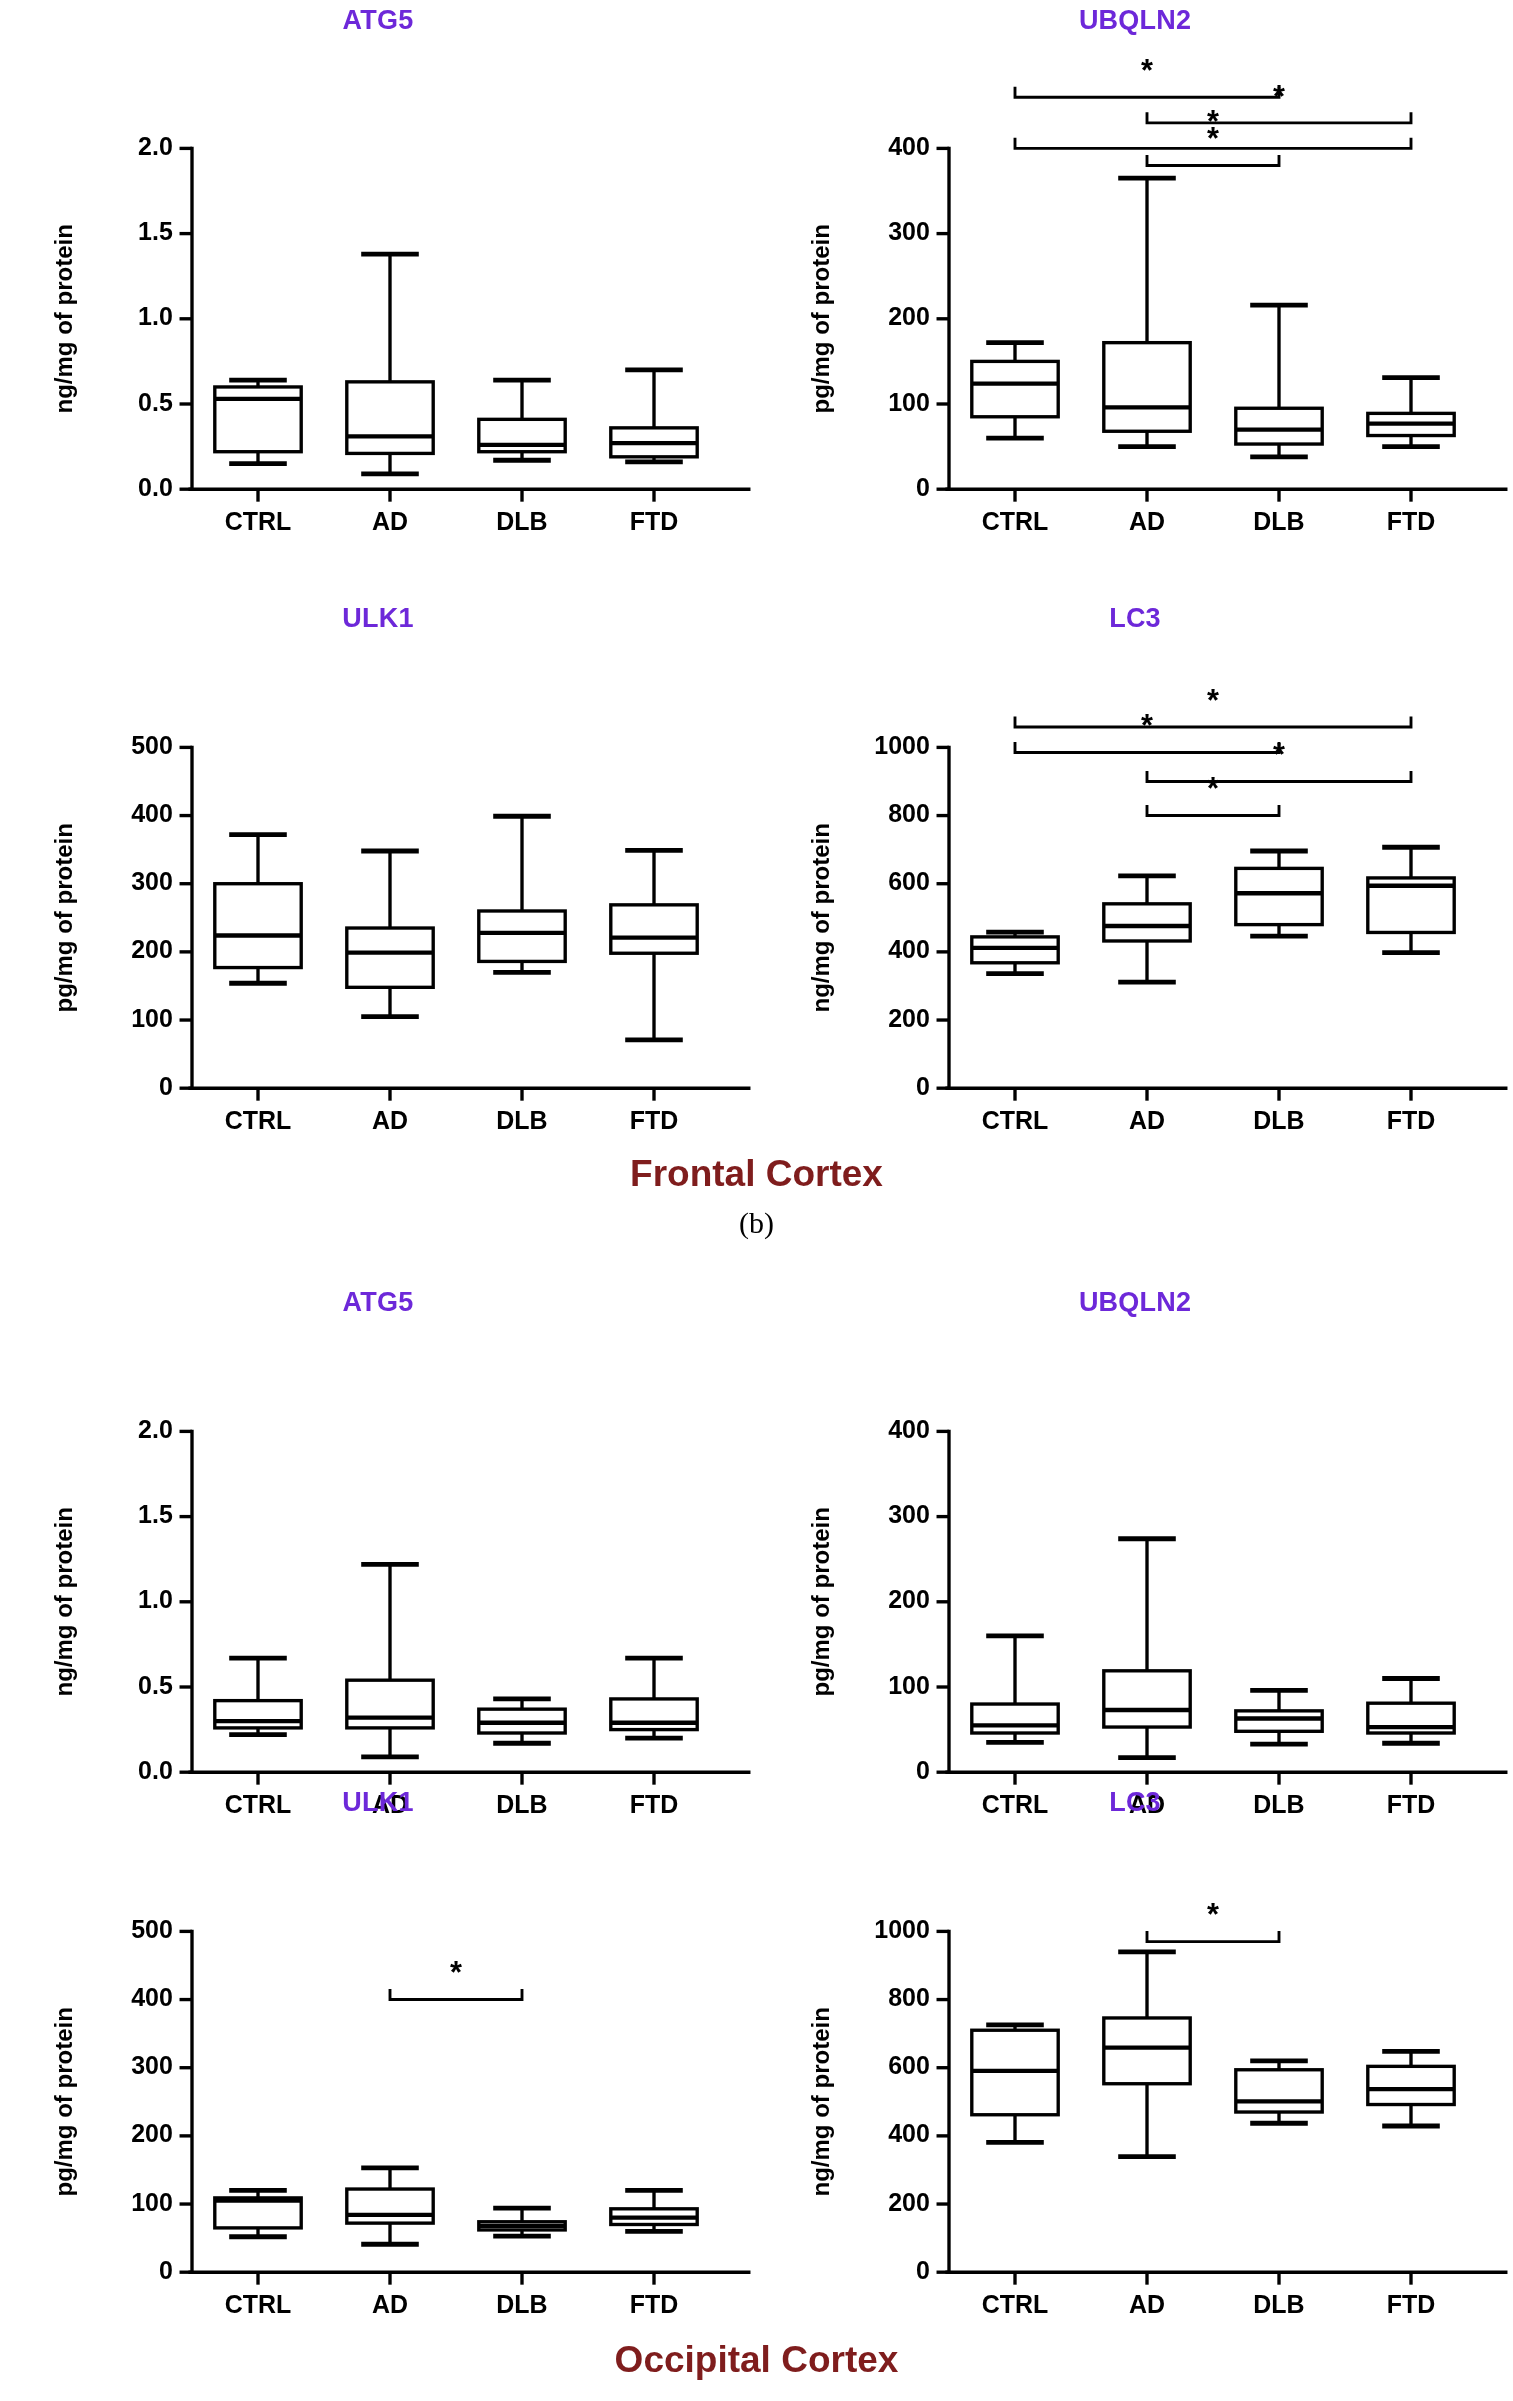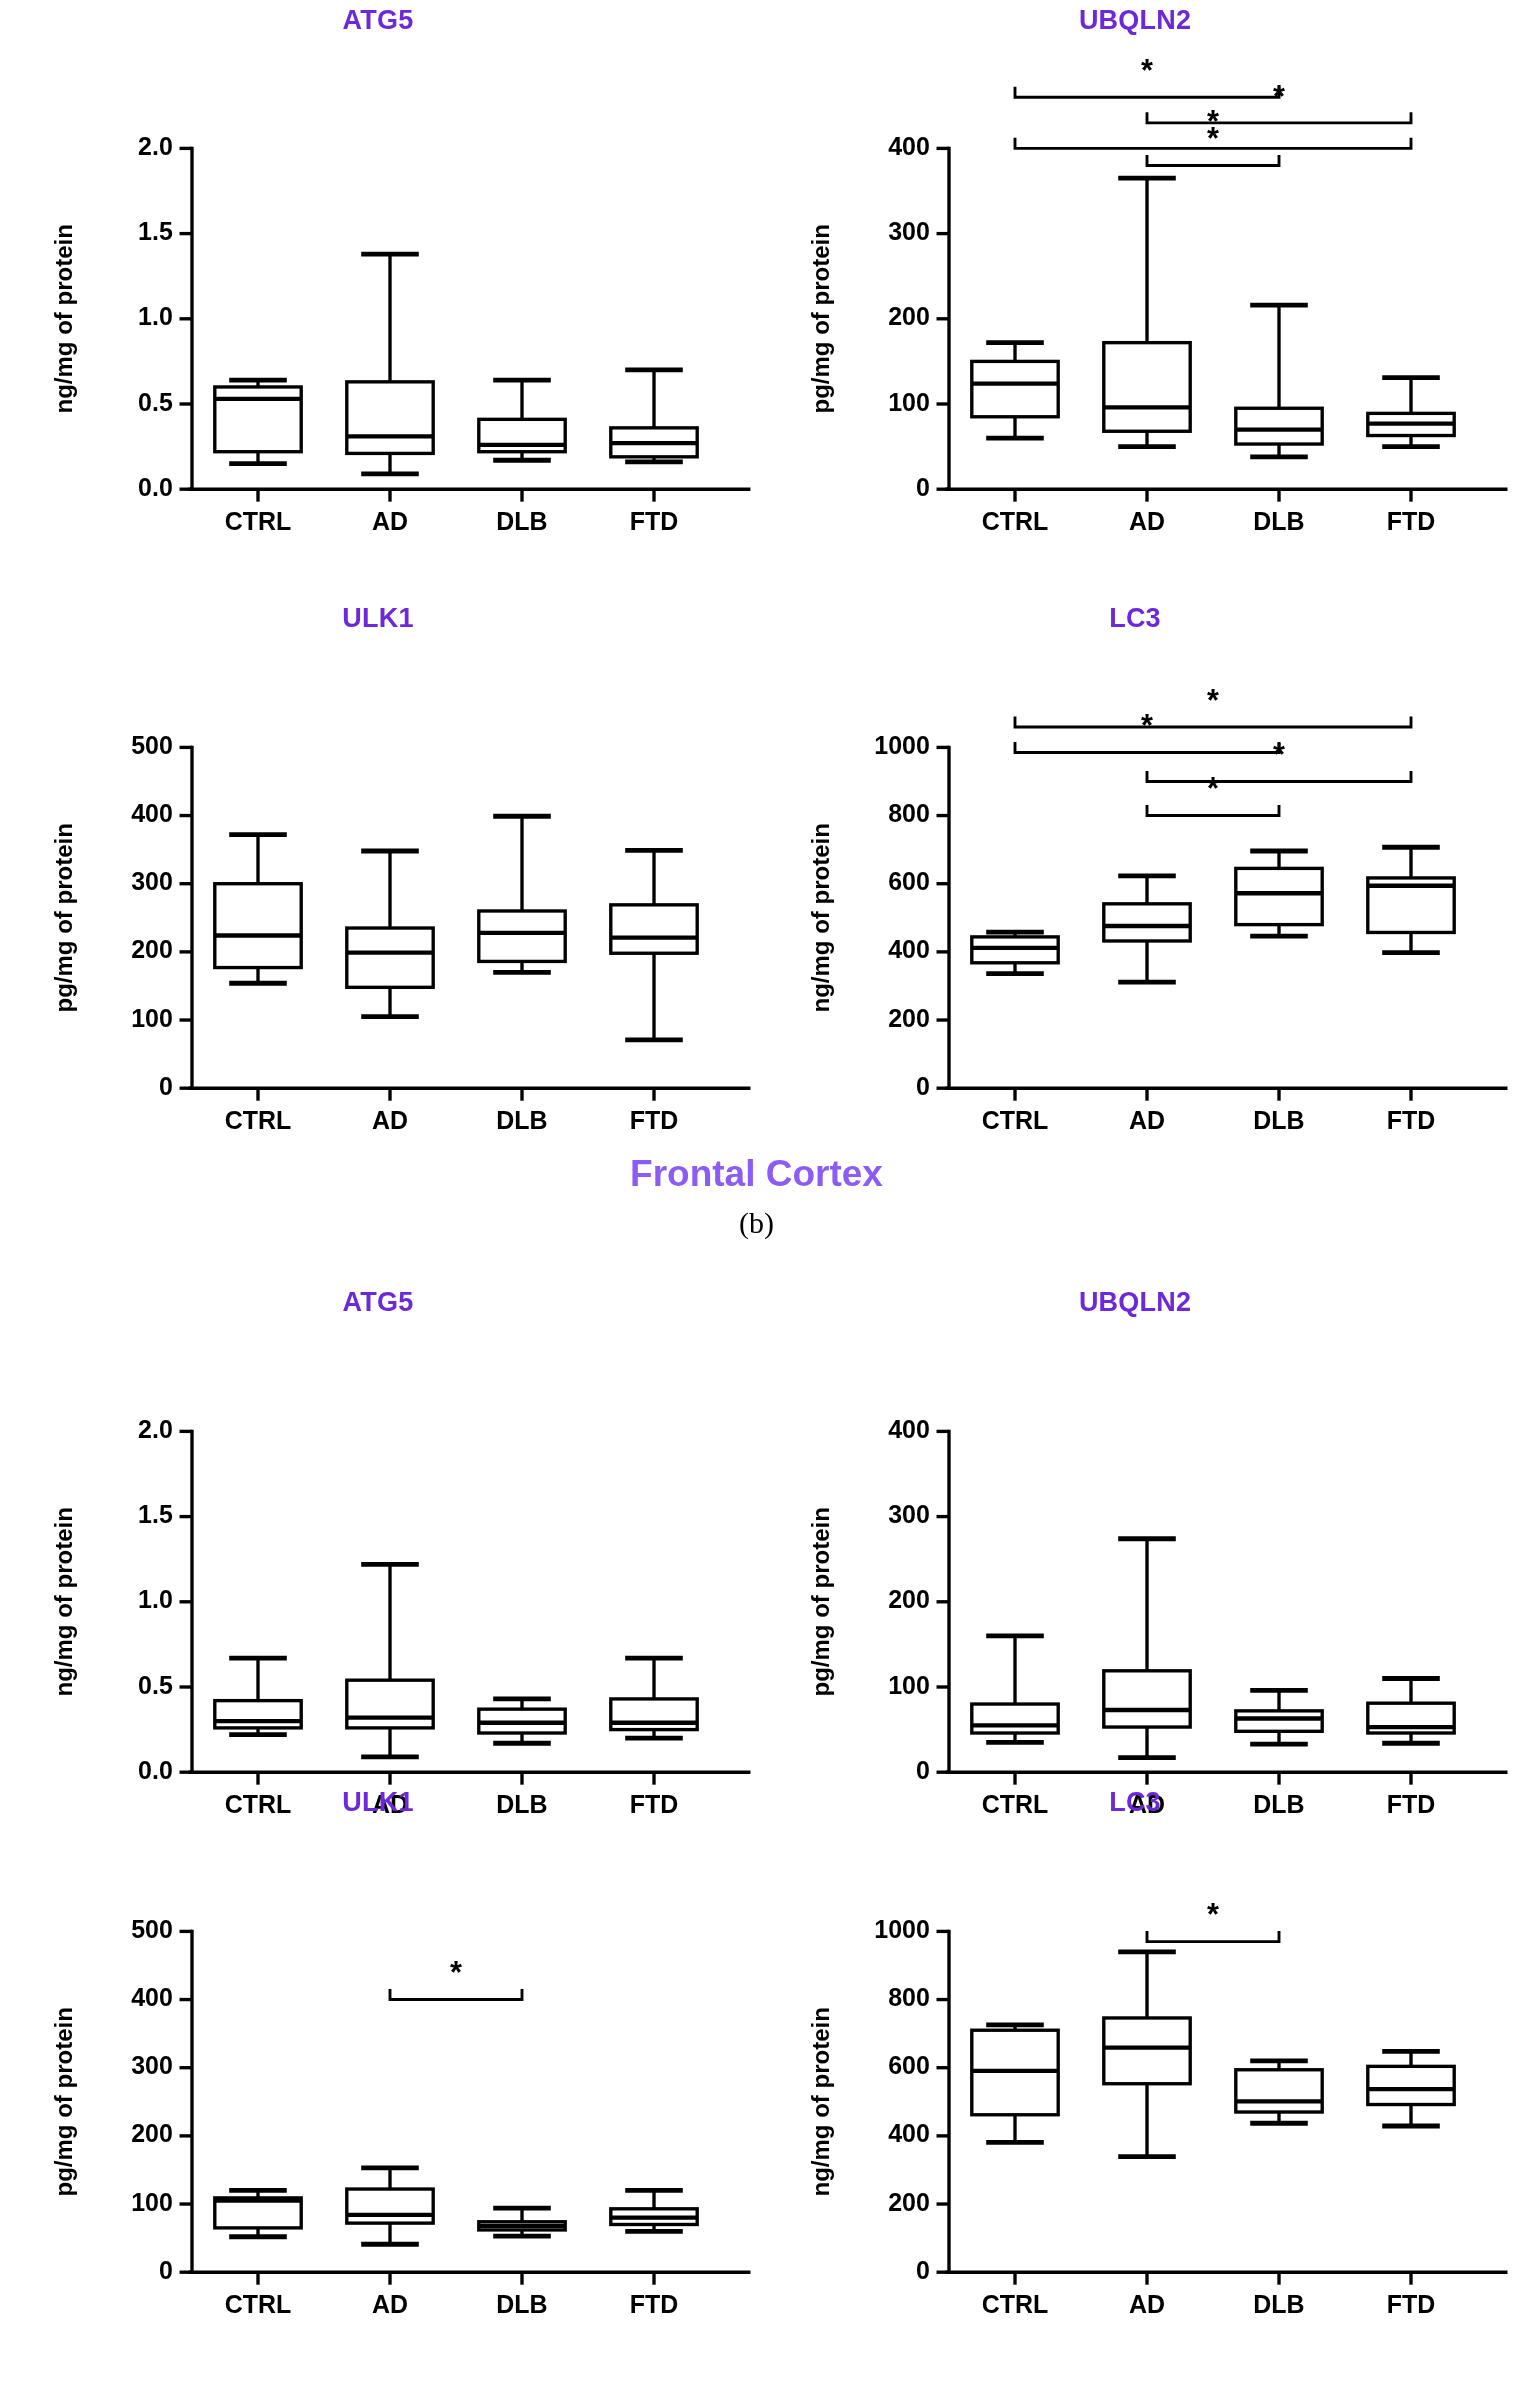--- a/index.html
+++ b/index.html
@@ -5,21 +5,21 @@
   html,body{margin:0;padding:0;background:#fff;}
   body{width:1513px;height:2481px;font-family:"Liberation Sans",sans-serif;color:#000;position:relative;}
   .figure{position:relative;width:1513px;height:2481px;}
   .panel{position:absolute;}
   .panel-title{
     position:absolute;left:0;width:100%;text-align:center;
     font-weight:bold;font-size:27px;letter-spacing:0.2px;color:#6d28d9;
   }
   .section-caption{
     position:absolute;left:0;width:100%;text-align:center;
-    font-weight:bold;font-size:37px;color:#8b5cf6;
+    font-weight:bold;font-size:37px;color:#7f1d1d;
   }
   .section-letter{
     position:absolute;left:0;width:100%;text-align:center;
     font-family:"Liberation Serif",serif;font-size:30px;color:#000;
   }
   svg{display:block;}
   .axis-line{stroke:#000;stroke-width:7;stroke-linecap:square;}
   .tick{stroke:#000;stroke-width:7;stroke-linecap:butt;}
   .boxrect{stroke:#000;stroke-width:7;fill:#fff;}
   .whisker{stroke:#000;stroke-width:7;}
@@ -568,16 +568,17 @@
           <line x1="1362.5" y1="940" x2="1362.5" y2="966" class="tick"></line>
           <text x="1362.5" y="986" class="xtick-label">FTD</text>
           <g>
             <path d="M 812.5 229.30000000000007 L 812.5 251.30000000000007 L 1087.5 251.30000000000007 L 1087.5 229.30000000000007" class="sig-bar"></path>
             <text x="950" y="217.30000000000007" class="star">*</text>
           </g>
         </svg>
       </div>
   </div>
 
+  <div class="section-caption" style="top:2339px;">Occipital Cortex</div>
   <div class="section-letter" style="top:2397px;">(c)</div>
 
 </div>
 
 
 </body></html>

